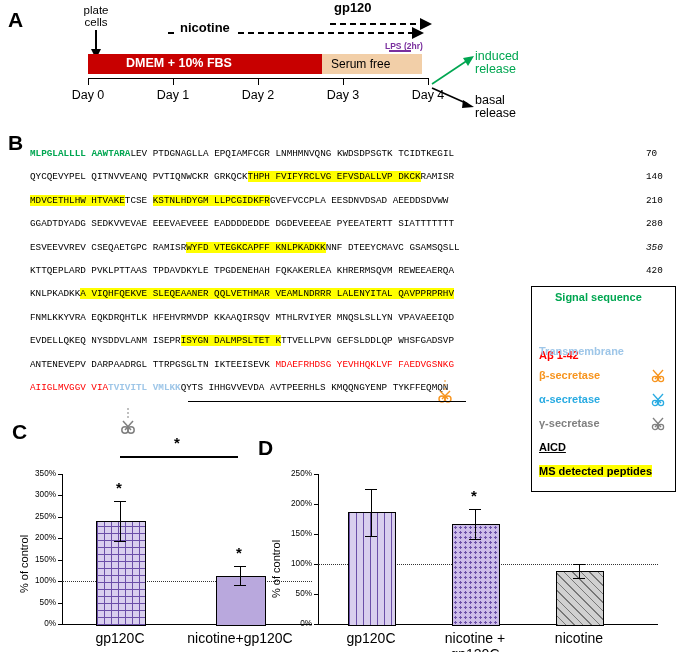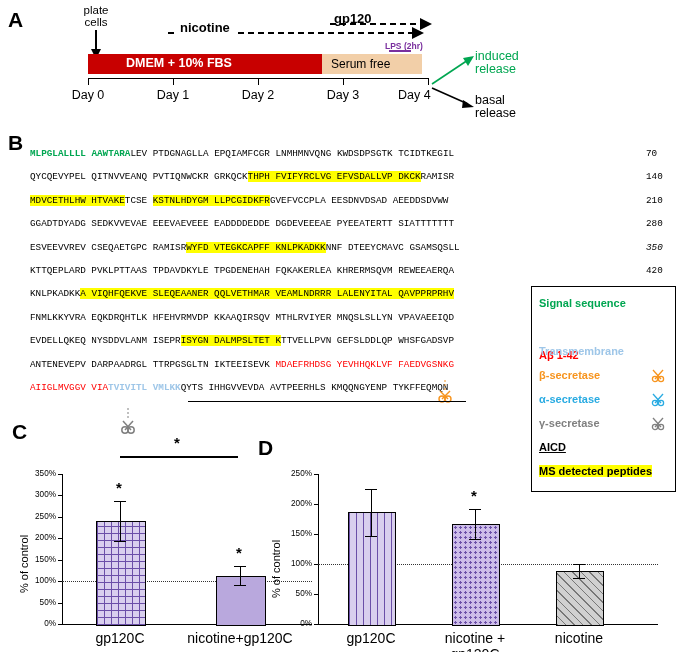--- a/index.html
+++ b/index.html
@@ -55,42 +55,42 @@
   <svg width="260" height="22" style="position:absolute;left:168px;top:22px;">
     <line x1="0" y1="11" x2="246" y2="11" stroke="#000" stroke-width="2" stroke-dasharray="6,4"></line>
     <polygon points="256,11 244,5 244,17" fill="#000"></polygon>
   </svg>
   <div class="lbl" style="left:176px;top:20px;font-weight:bold;font-size:13px;background:#fff;padding:0 4px;">nicotine</div>
 
   <svg width="105" height="20" style="position:absolute;left:330px;top:14px;">
     <line x1="0" y1="10" x2="92" y2="10" stroke="#000" stroke-width="2" stroke-dasharray="6,4"></line>
     <polygon points="102,10 90,4 90,16" fill="#000"></polygon>
   </svg>
-  <div class="lbl" style="left:334px;top:11px;font-weight:bold;font-size:13px;">gp120</div>
+  <div class="lbl" style="left:334px;top:0px;font-weight:bold;font-size:13px;">gp120</div>
 
   <div class="bar-dmem" style="left:88px;top:54px;width:234px;height:20px;"></div>
   <div class="bar-serum" style="left:322px;top:54px;width:100px;height:20px;"></div>
   <div class="lbl" style="left:126px;top:56px;color:#fff;font-weight:bold;font-size:12.5px;">DMEM + 10% FBS</div>
   <div class="lbl" style="left:331px;top:57px;font-size:12px;">Serum free</div>
 
   <div class="lbl" style="left:385px;top:41px;color:#7a2f9e;font-size:8.5px;font-weight:bold;">LPS (2hr)</div>
   <div style="position:absolute;left:389px;top:50px;width:22px;height:2px;background:#7a2f9e;"></div>
 
   <div class="axisline" style="left:88px;top:78px;width:340px;"></div>
   <div class="tick" style="left:88px;top:78px;height:7px;"></div>
   <div class="tick" style="left:173px;top:78px;height:7px;"></div>
   <div class="tick" style="left:258px;top:78px;height:7px;"></div>
   <div class="tick" style="left:343px;top:78px;height:7px;"></div>
   <div class="tick" style="left:428px;top:78px;height:7px;"></div>
 
   <div class="lbl" style="left:58px;top:88px;width:60px;text-align:center;font-size:12.5px;">Day 0</div>
   <div class="lbl" style="left:143px;top:88px;width:60px;text-align:center;font-size:12.5px;">Day 1</div>
   <div class="lbl" style="left:228px;top:88px;width:60px;text-align:center;font-size:12.5px;">Day 2</div>
   <div class="lbl" style="left:313px;top:88px;width:60px;text-align:center;font-size:12.5px;">Day 3</div>
-  <div class="lbl" style="left:398px;top:88px;width:60px;font-size:12.5px;">Day 4</div>
+  <div class="lbl" style="left:398px;top:88px;width:60px;text-align:center;font-size:12.5px;">Day 4</div>
 
   <svg width="60" height="60" style="position:absolute;left:430px;top:50px;">
     <line x1="2" y1="34" x2="38" y2="10" stroke="#00a651" stroke-width="1.6"></line>
     <polygon points="44,6 33,8 38,16" fill="#00a651"></polygon>
     <line x1="2" y1="38" x2="38" y2="54" stroke="#000" stroke-width="1.6"></line>
     <polygon points="44,57 33,50 32,58" fill="#000"></polygon>
   </svg>
   <div class="lbl" style="left:475px;top:50px;color:#00a651;font-size:12.5px;line-height:13px;">induced<br>release</div>
   <div class="lbl" style="left:475px;top:94px;color:#000;font-size:12.5px;line-height:13px;">basal<br>release</div>
 </div>
@@ -139,21 +139,21 @@
   <svg width="16" height="30" style="position:absolute;left:120px;top:280px;">
     <line x1="8" y1="0" x2="8" y2="12" stroke="#808080" stroke-width="1" stroke-dasharray="2,2"></line>
     <circle cx="5" cy="22" r="3.2" fill="none" stroke="#808080" stroke-width="1.5"></circle>
     <circle cx="11" cy="22" r="3.2" fill="none" stroke="#808080" stroke-width="1.5"></circle>
     <line x1="3" y1="13" x2="11" y2="22" stroke="#808080" stroke-width="1.5"></line>
     <line x1="13" y1="13" x2="5" y2="22" stroke="#808080" stroke-width="1.5"></line>
   </svg>
   <div style="position:absolute;left:188px;top:273px;width:278px;height:1.2px;background:#000;"></div>
 
   <div id="legend">
-      <div class="item" style="top: 10px;"><span style="color: rgb(0, 166, 81); font-weight: bold;">Signal sequence</span></div>
+      <div class="item" style="top: 4px; margin-left: 16px;"><span style="color: rgb(0, 166, 81); font-weight: bold;">Signal sequence</span></div>
       <div class="item" style="top: 34px; margin-top: 28px;"><span style="color: rgb(255, 0, 0); font-weight: bold;">Aβ 1-42</span></div>
       <div class="item" style="top: 58px;"><span style="color: rgb(158, 198, 232); font-weight: bold;">Transmembrane</span></div>
       <div class="item" style="top: 82px; position: absolute;"><span style="color: rgb(247, 148, 30); font-weight: bold;">β-secretase</span><svg width="14" height="15" style="position: absolute; left: 112px; top: -1px;">
           <circle cx="4" cy="11" r="2.6" fill="none" stroke="#f7941e" stroke-width="1.3"></circle>
           <circle cx="10" cy="11" r="2.6" fill="none" stroke="#f7941e" stroke-width="1.3"></circle>
           <line x1="2" y1="2" x2="10" y2="11" stroke="#f7941e" stroke-width="1.3"></line>
           <line x1="12" y1="2" x2="4" y2="11" stroke="#f7941e" stroke-width="1.3"></line>
         </svg></div>
       <div class="item" style="top: 106px; position: absolute;"><span style="color: rgb(41, 171, 226); font-weight: bold;">α-secretase</span><svg width="14" height="15" style="position: absolute; left: 112px; top: -1px;">
           <circle cx="4" cy="11" r="2.6" fill="none" stroke="#29abe2" stroke-width="1.3"></circle>

